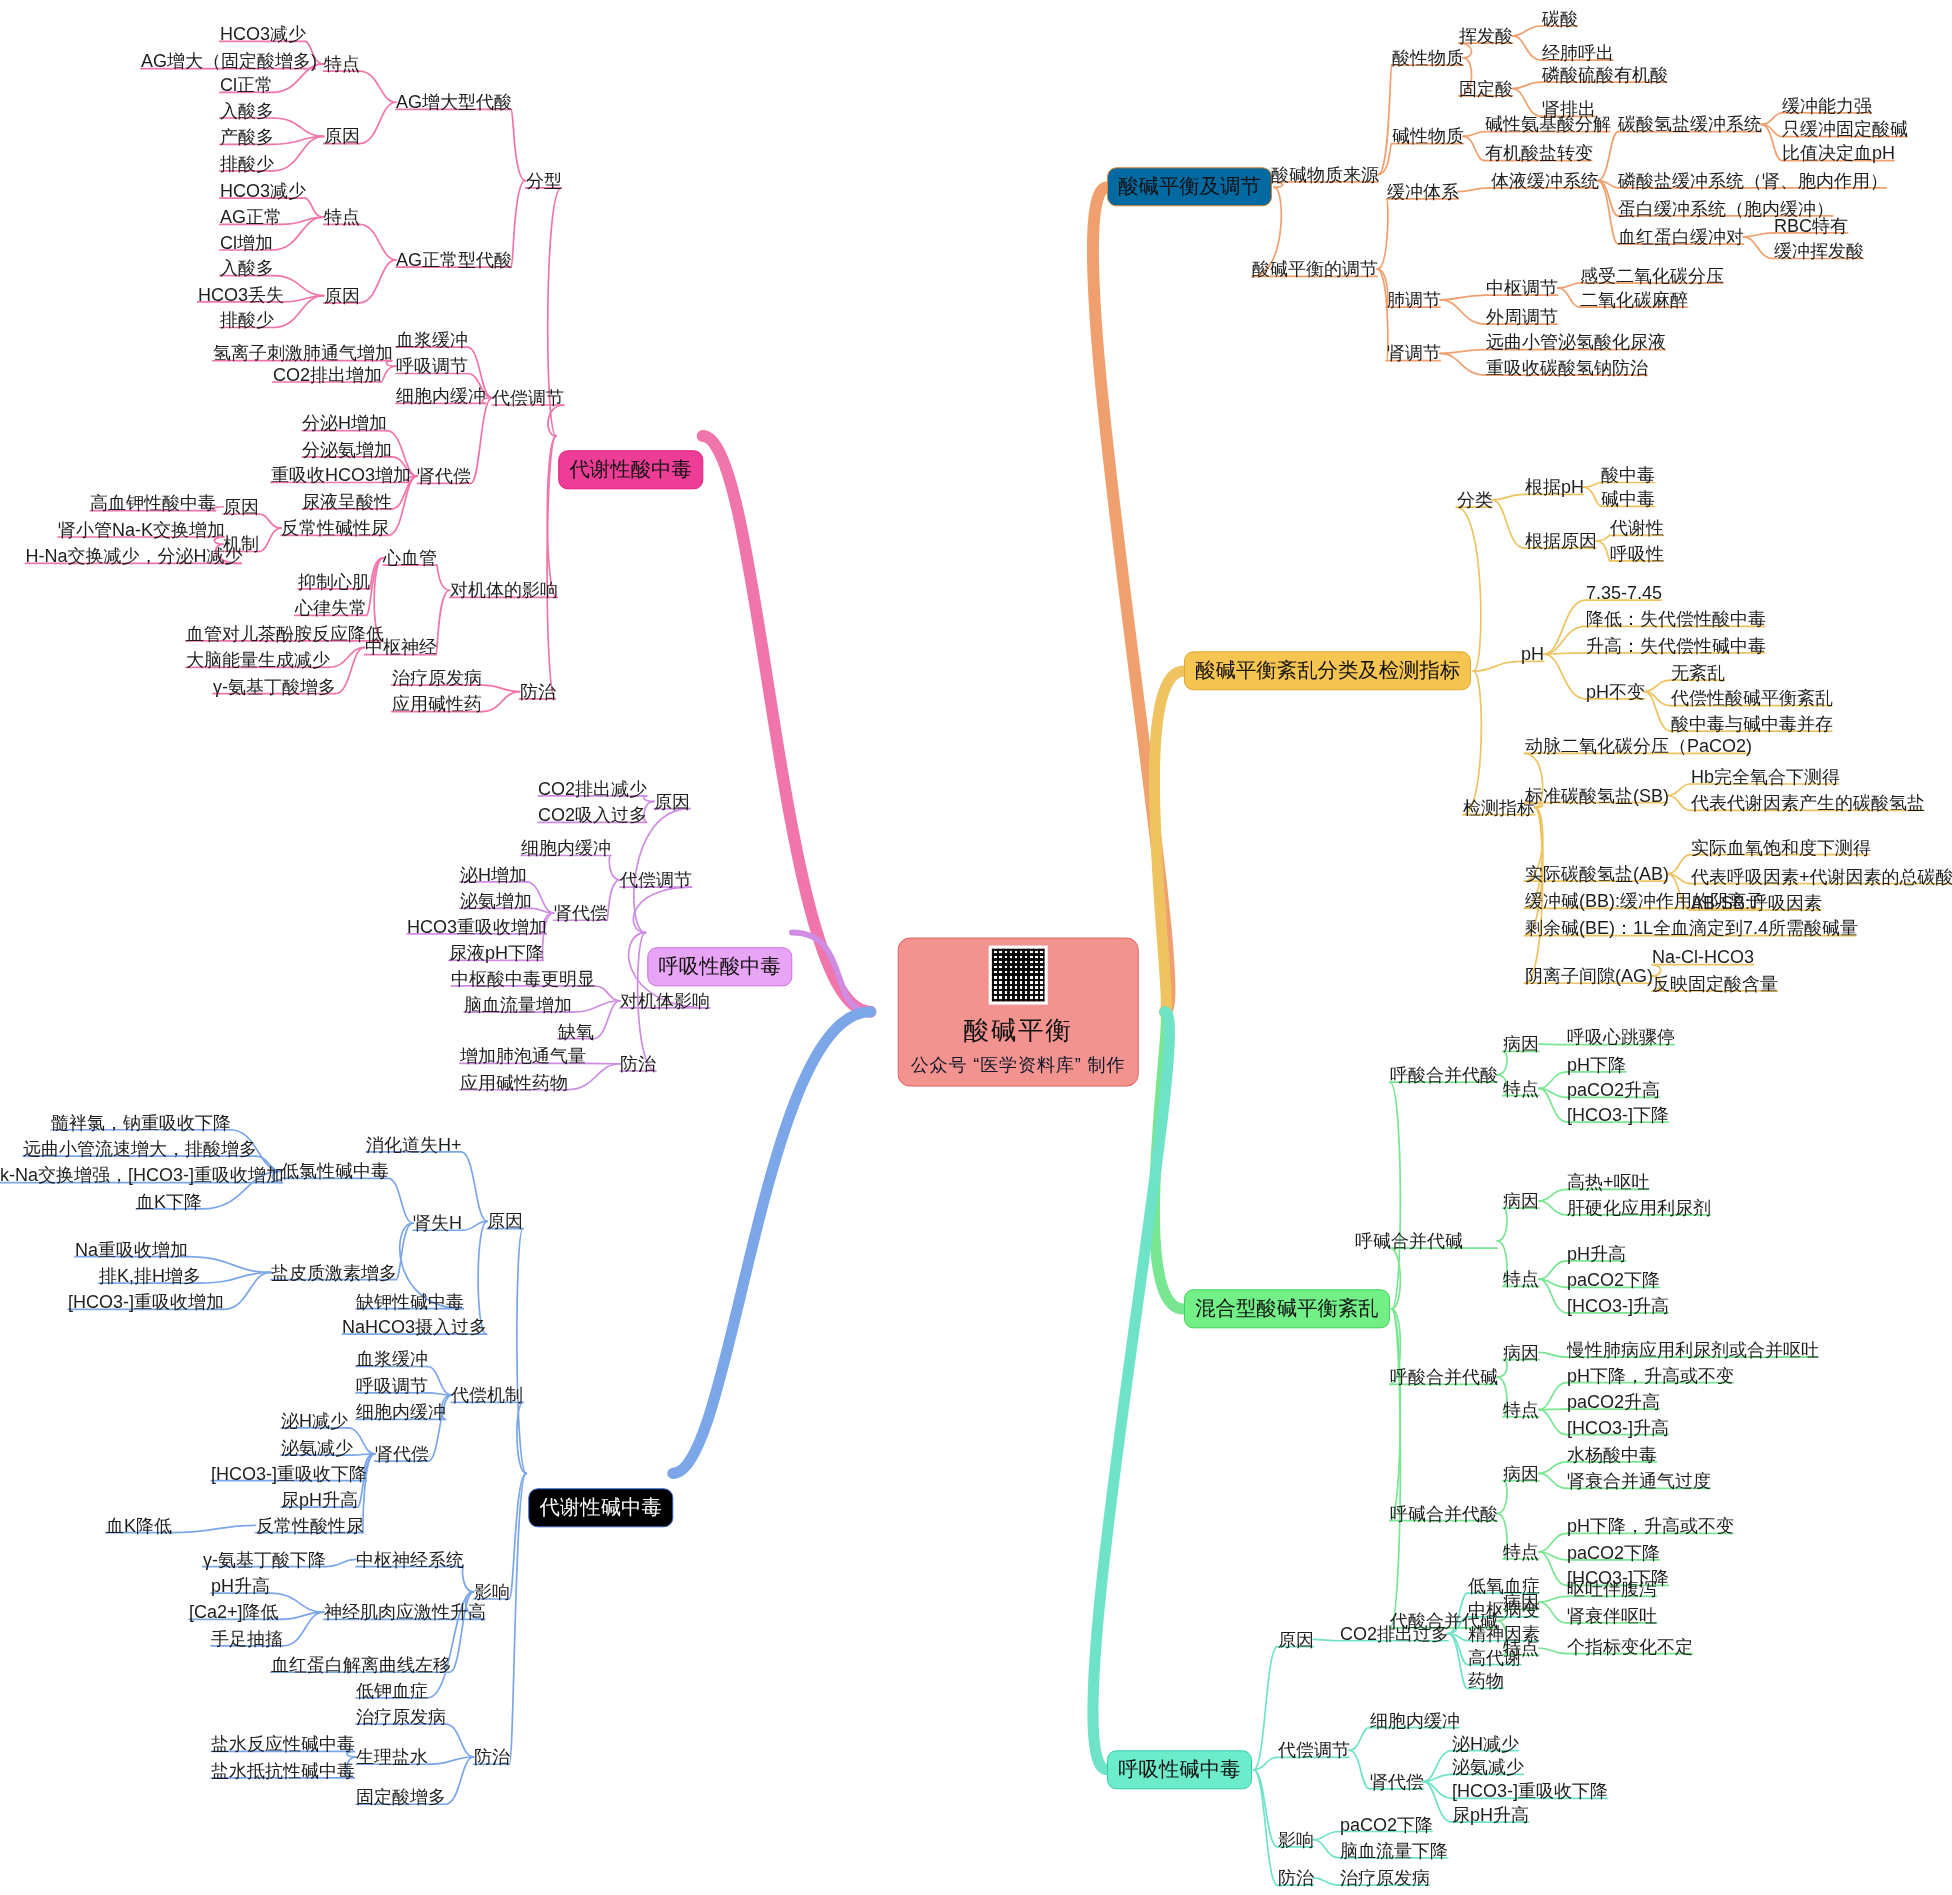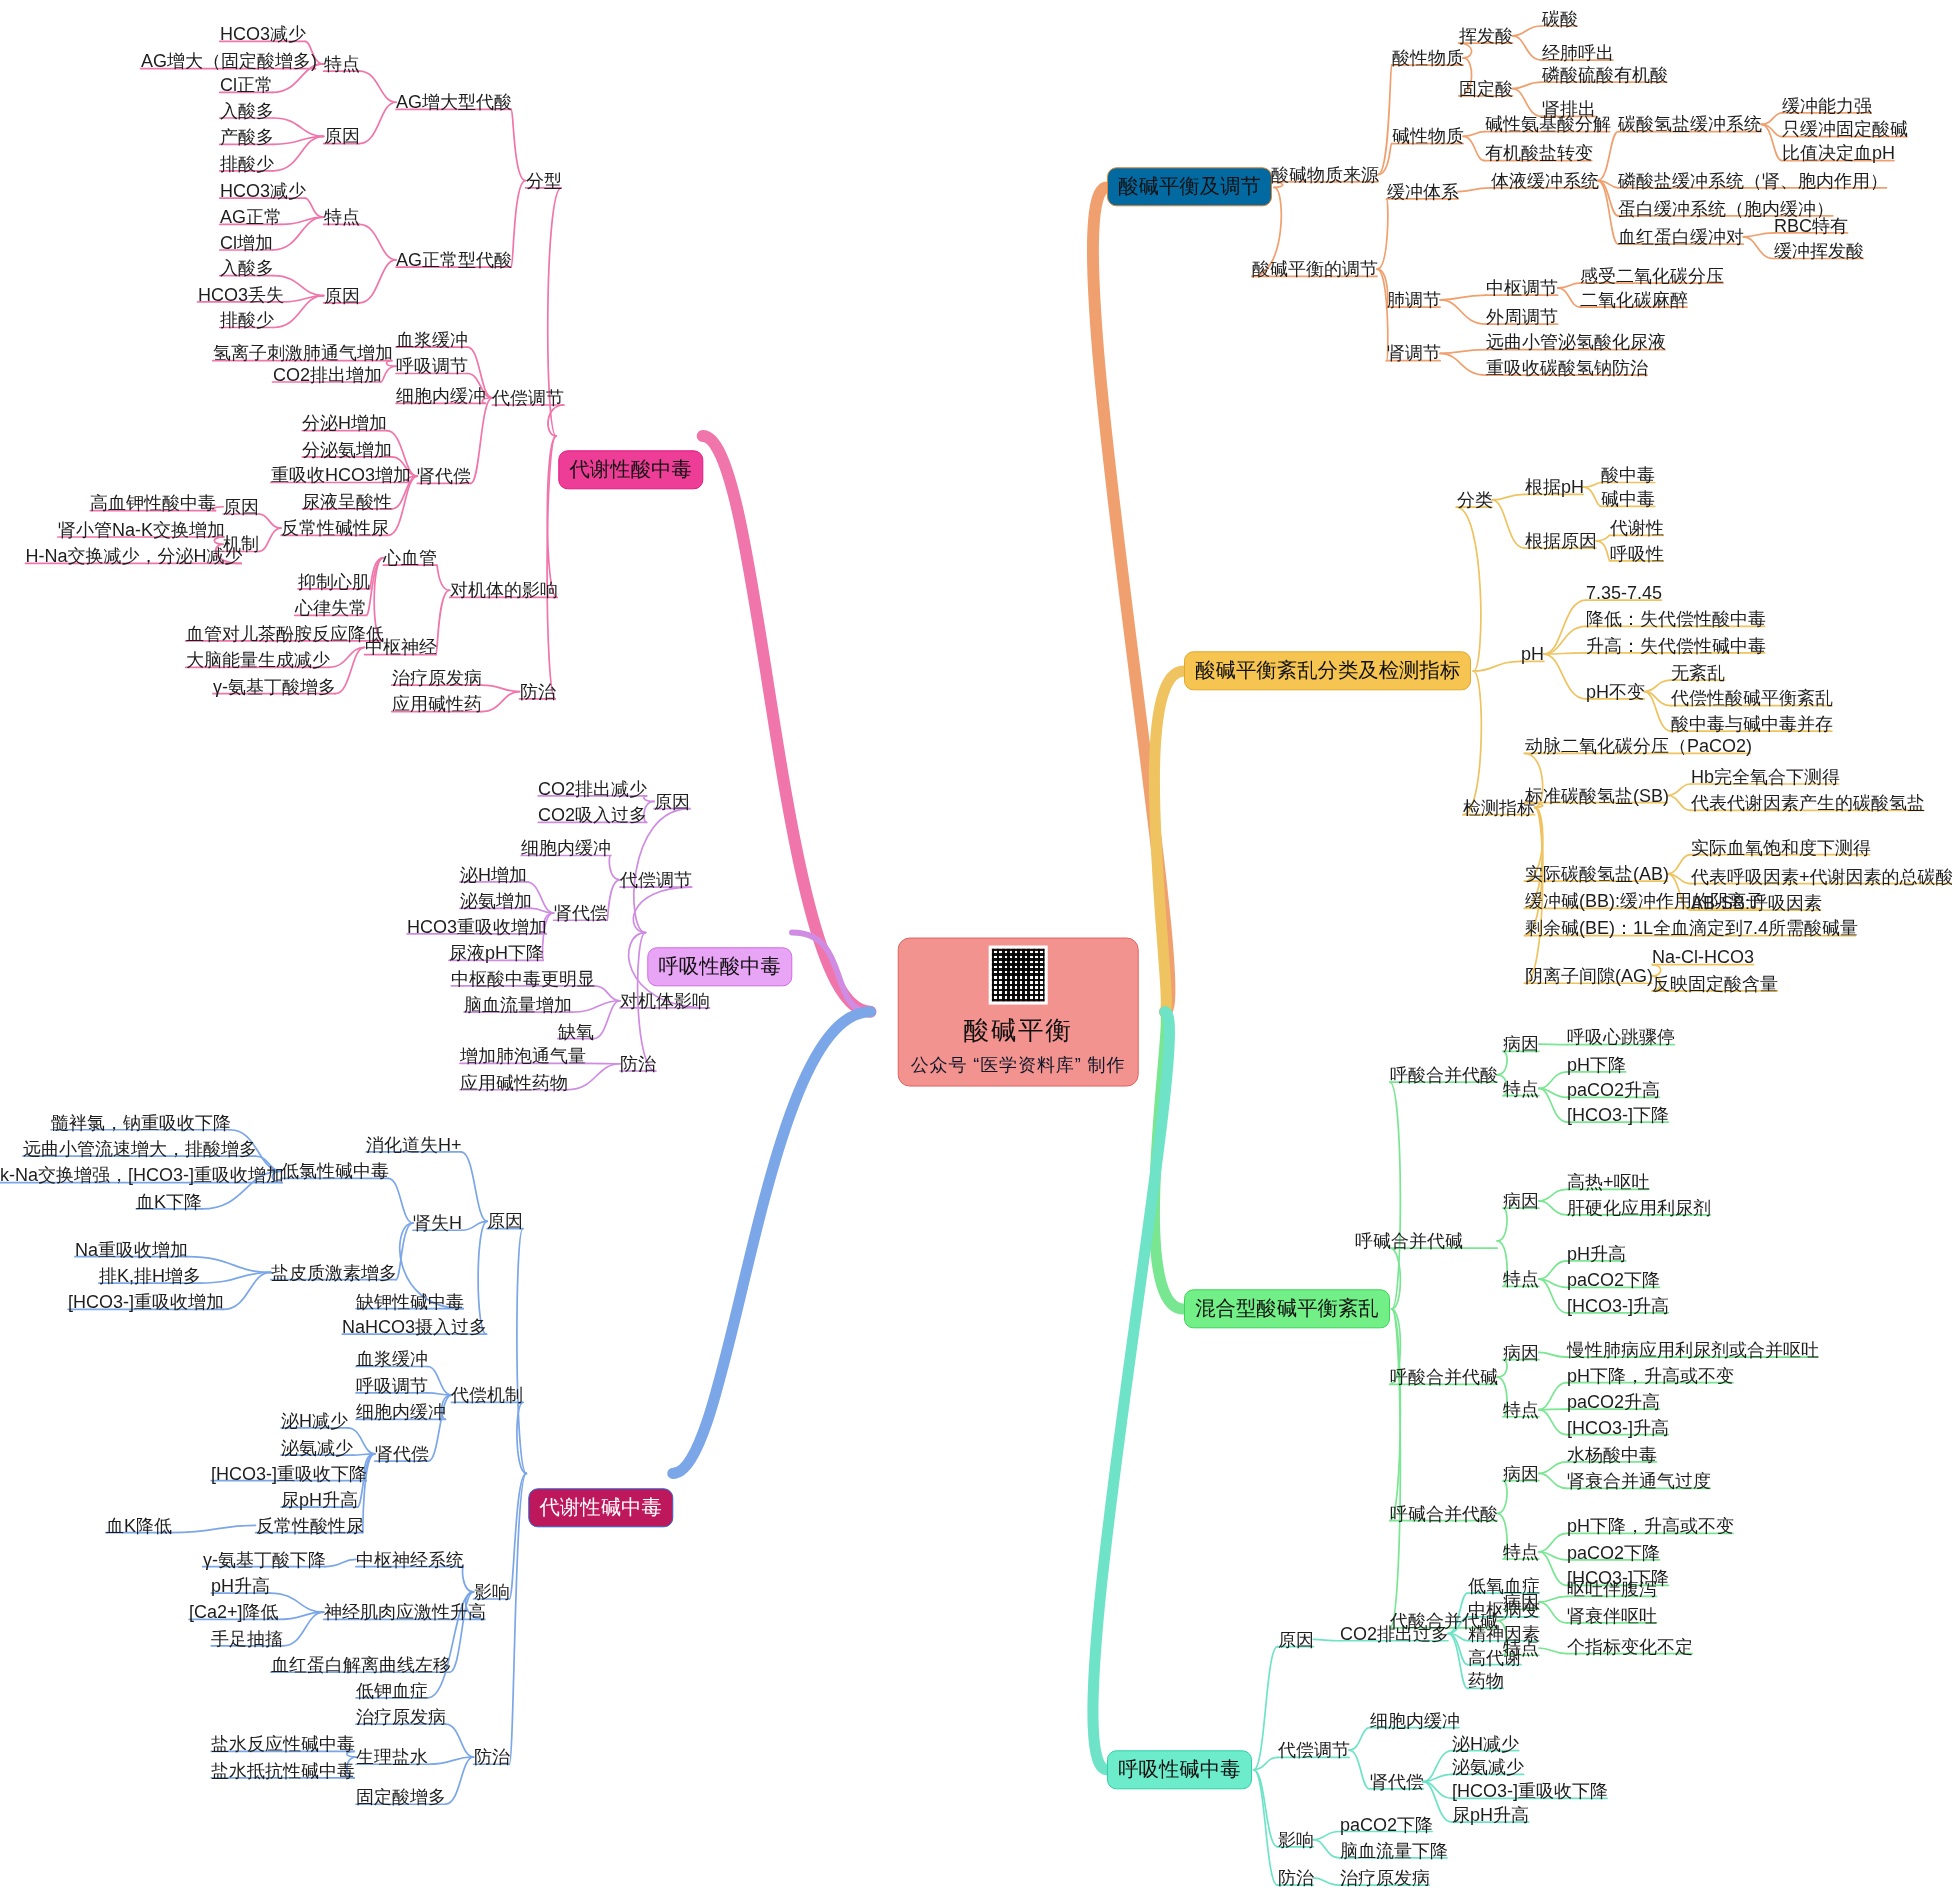--- a/index.html
+++ b/index.html
@@ -17,21 +17,21 @@
   .root .t2{font-size:18px;color:#0f172a;margin-top:5.1px;letter-spacing:0.9px;}
   .qr{width:53px;height:53px;background:
       repeating-linear-gradient(0deg,#111 0 2.6px,#fff 2.6px 5.1px),
       repeating-linear-gradient(90deg,#111 0 2.6px,transparent 2.6px 5.1px);
       background-blend-mode:multiply;border:3.4px solid #fff;box-sizing:content-box;}
   .branch{position:absolute;transform:translate(0,-50%);
           border-radius:9.4px;padding:4.3px 10.2px 5.1px 10.2px;font-size:20.4px;color:#111;white-space:nowrap;}
   .branch.r{transform:translate(-100%,-50%);margin-top:34px;}
   .b-mac{background:#ee3d96;border:1.7px solid #e3187f;}
   .b-resp-ac{background:#e8a5f5;border:1.7px solid #d06ae2;}
-  .b-mal{background:#be185d;border:1.7px solid #2f63c9;color:#fff;}
+  .b-mal{background:#000000;border:1.7px solid #2f63c9;color:#fff;}
   .b-abr{background:#0369a1;border:1.7px solid #e2822a;}
   .b-cls{background:#f5c451;border:1.7px solid #e0a82d;}
   .b-mix{background:#72ef86;border:1.7px solid #3bd457;}
   .b-resp-al{background:#6ceccb;border:1.7px solid #30cfa8;}
 </style>
 </head>
 <body>
 
 <div id="stage">
   <svg id="edges" viewBox="0 0 2292 2225">

